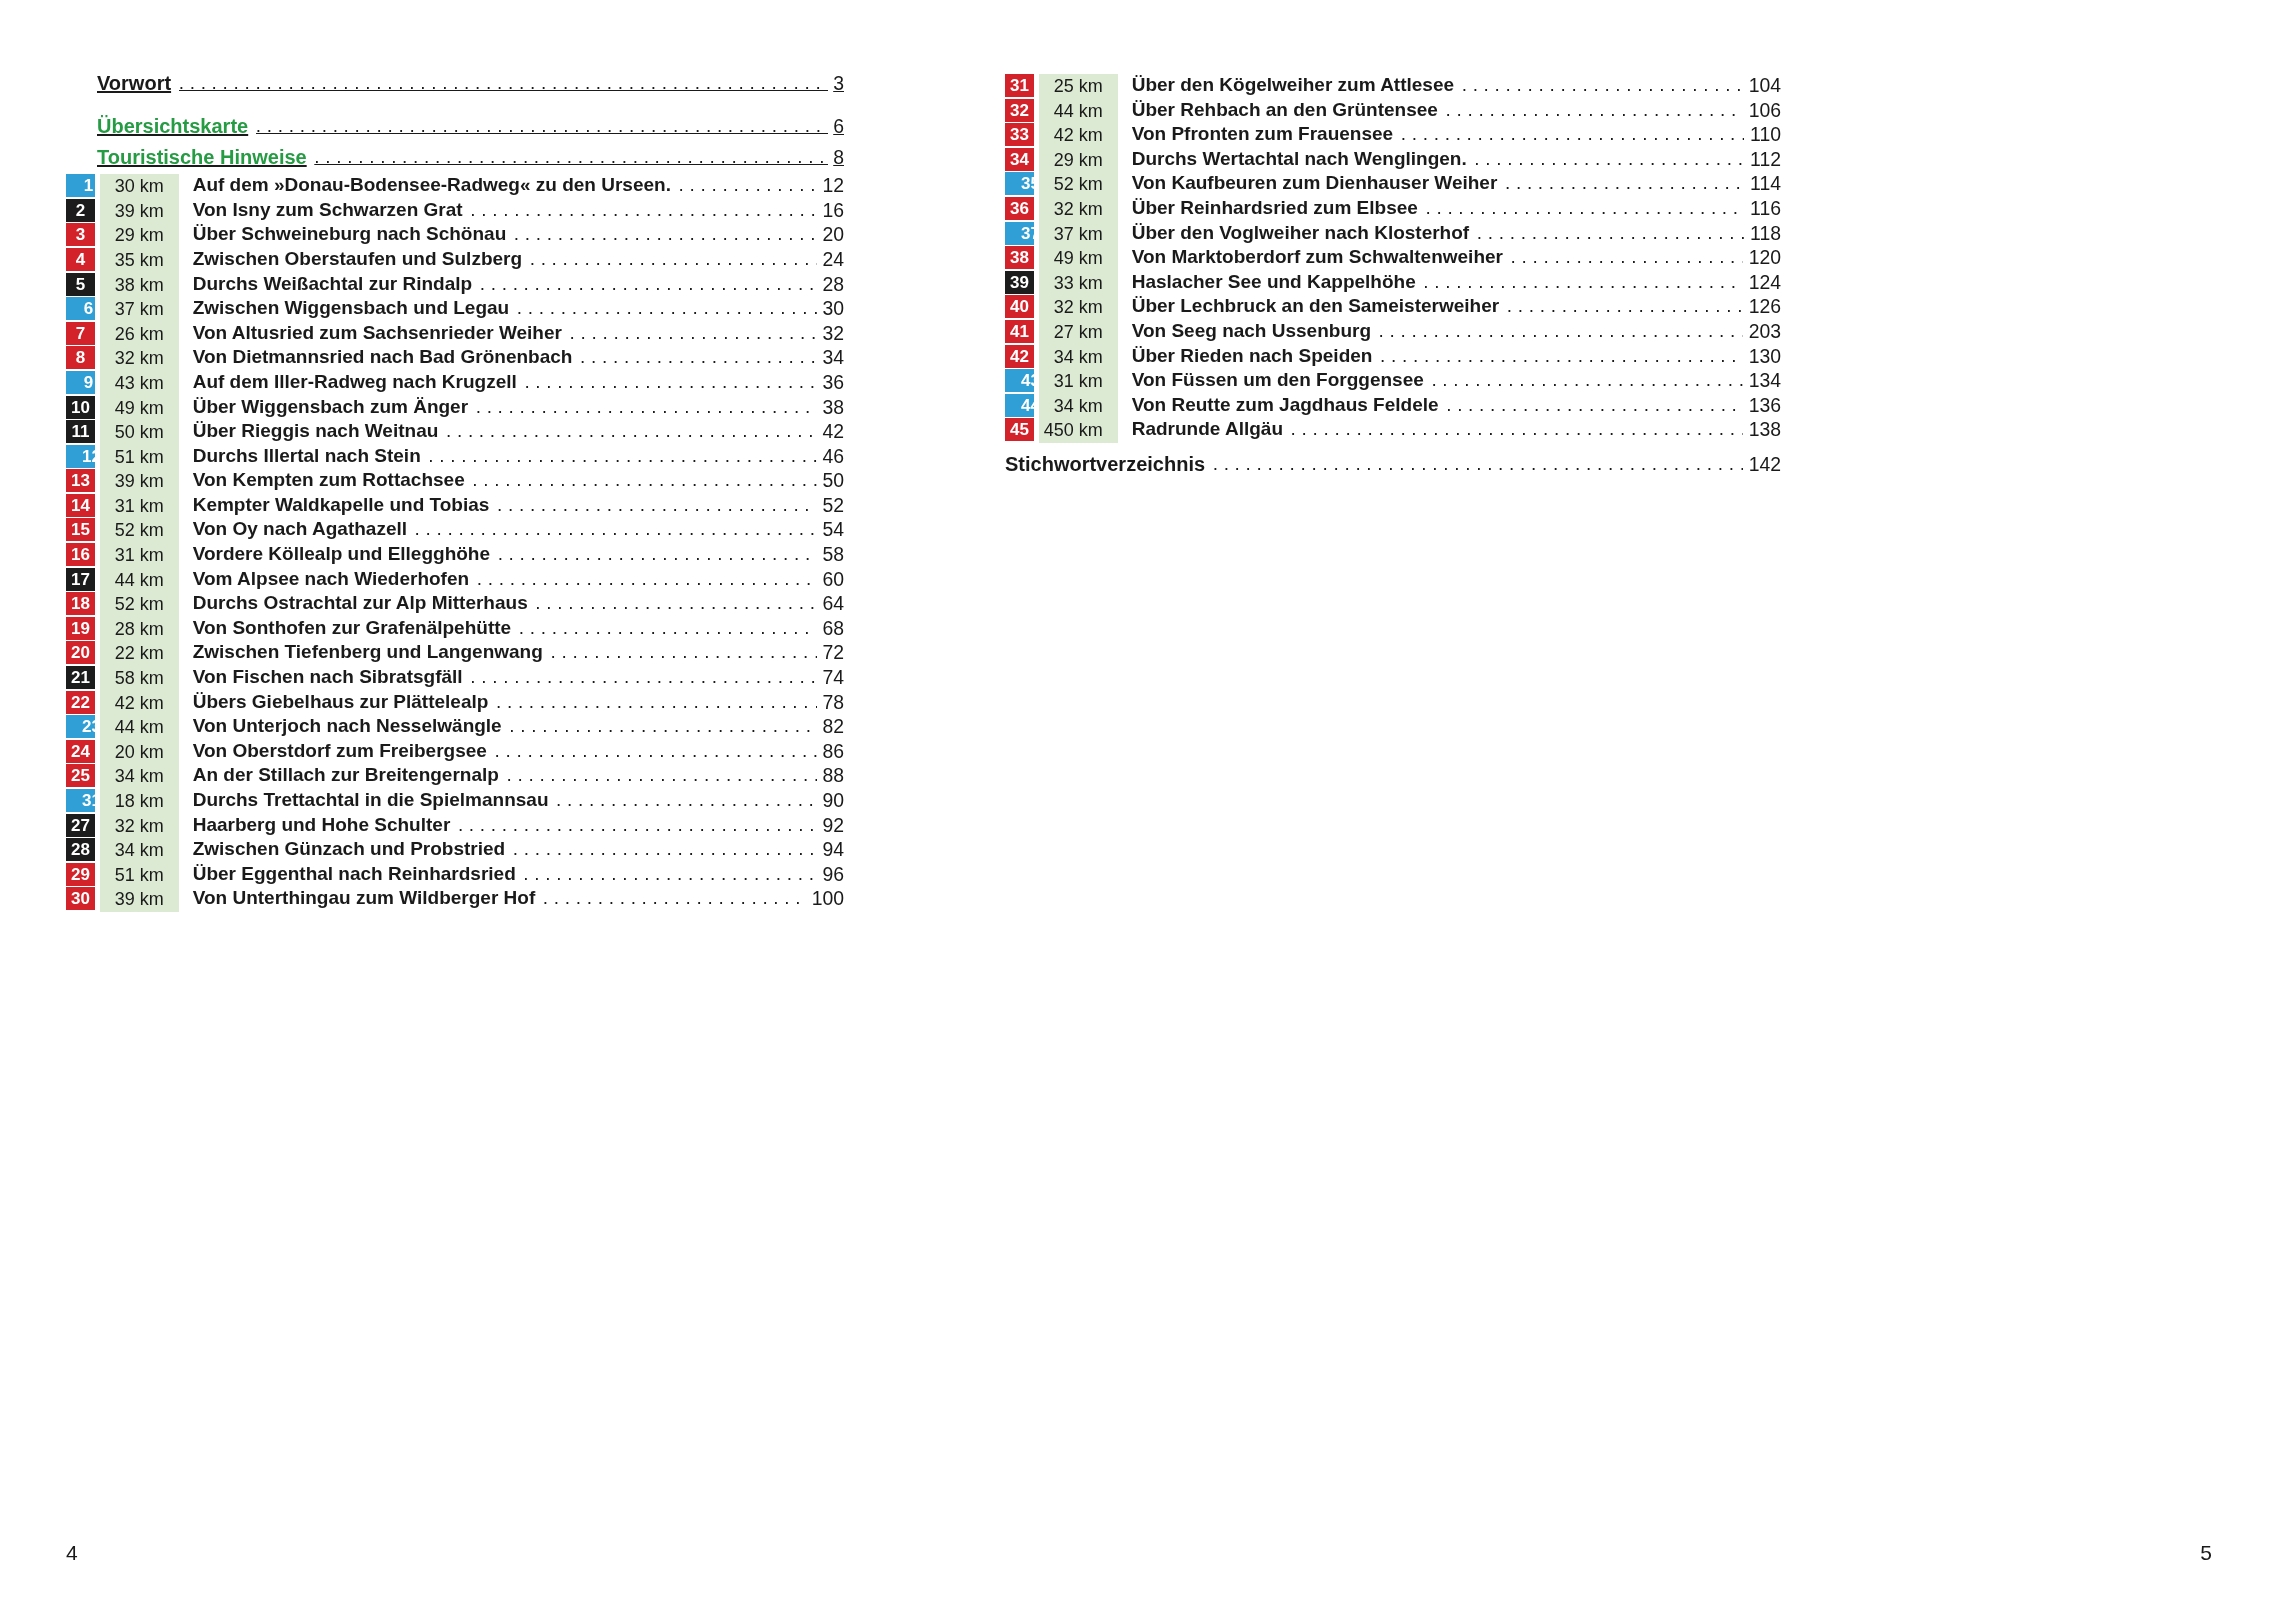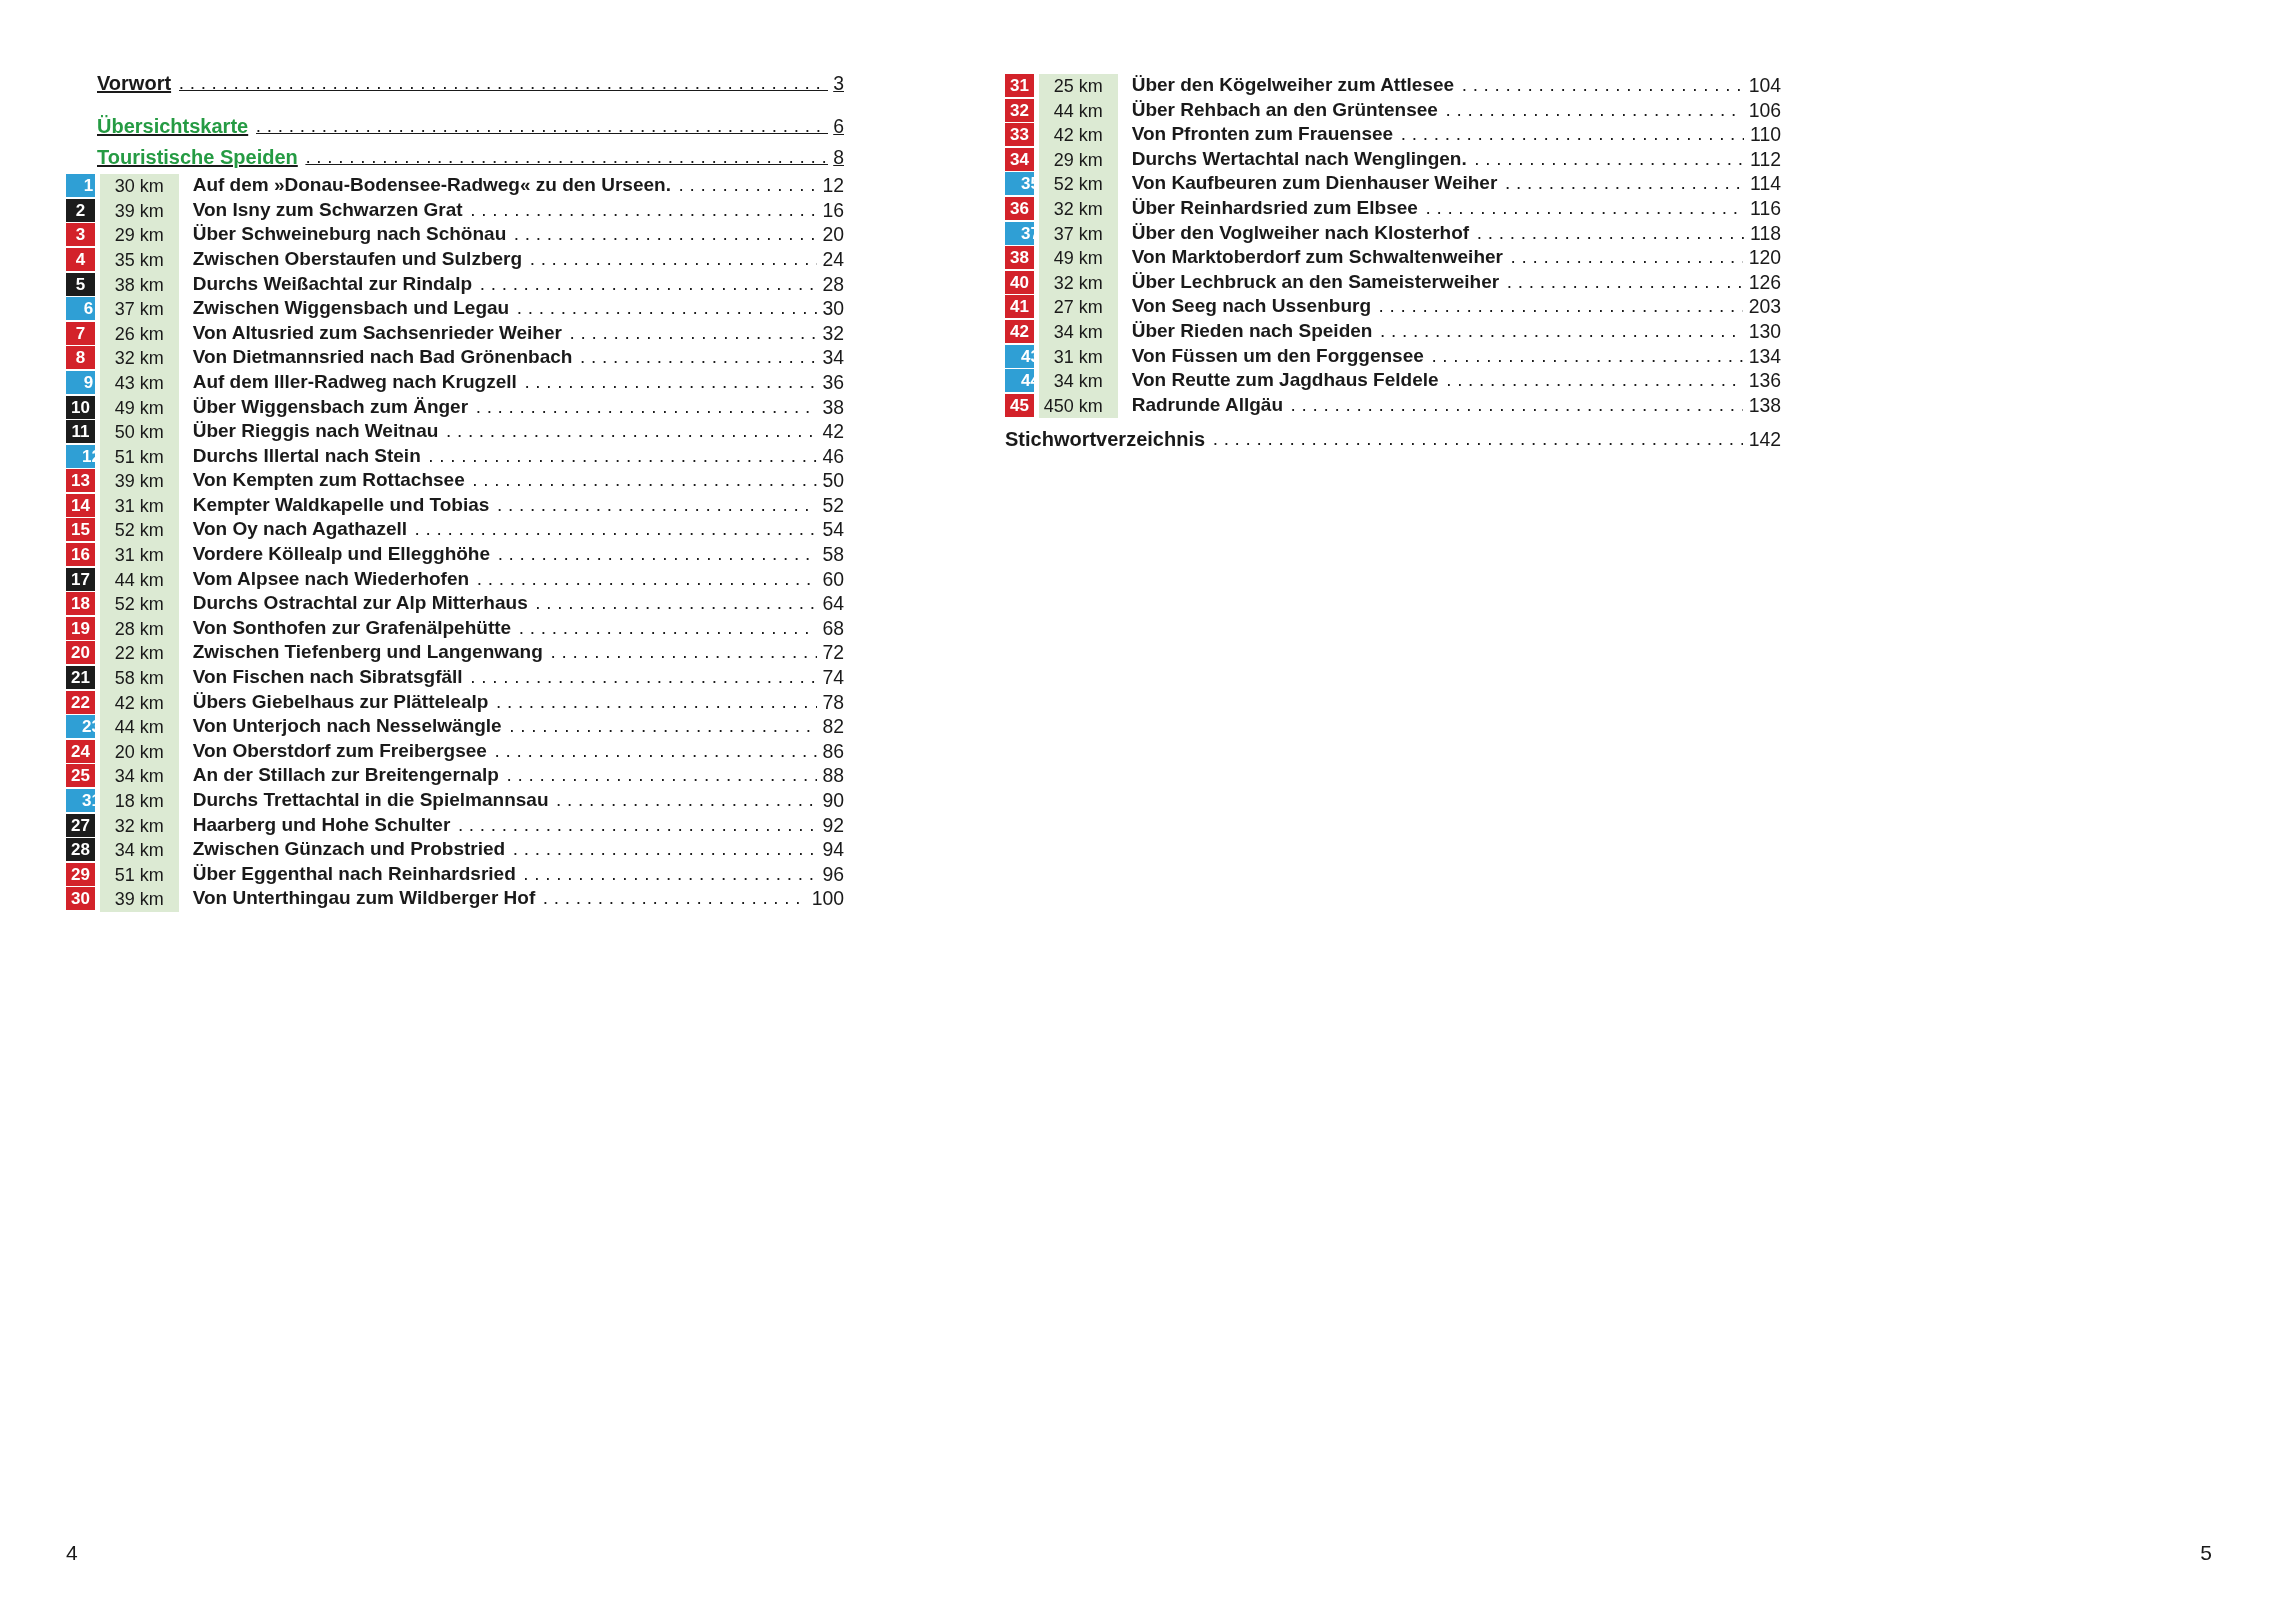--- a/index.html
+++ b/index.html
@@ -132,21 +132,21 @@
     <span class="front-label black">Vorwort</span>
     <span class="dots"></span>
     <span class="pnum">3</span>
   </div>
         <div class="row front">
     <span class="front-label green">Übersichtskarte</span>
     <span class="dots"></span>
     <span class="pnum">6</span>
   </div>
         <div class="row front">
-    <span class="front-label green">Touristische Speiden</span>
+    <span class="front-label green">Touristische Hinweise</span>
     <span class="dots"></span>
     <span class="pnum">8</span>
   </div>
       </div>
     <div id="left-entries">
         <div class="row entry">
     <span class="badge blue">1</span>
     <span class="km">30 km</span>
     <span class="title">Auf dem »Donau-Bodensee-Radweg« zu den Urseen.</span>
     <span class="dots"></span>
@@ -408,20 +408,27 @@
     <span class="title">Über den Voglweiher nach Klosterhof</span>
     <span class="dots"></span>
     <span class="pnum">118</span>
   </div>
         <div class="row entry">
     <span class="badge red">38</span>
     <span class="km">49 km</span>
     <span class="title">Von Marktoberdorf zum Schwaltenweiher</span>
     <span class="dots"></span>
     <span class="pnum">120</span>
+  </div>
+        <div class="row entry">
+    <span class="badge black">39</span>
+    <span class="km">33 km</span>
+    <span class="title">Haslacher See und Kappelhöhe</span>
+    <span class="dots"></span>
+    <span class="pnum">124</span>
   </div>
         <div class="row entry">
     <span class="badge red">40</span>
     <span class="km">32 km</span>
     <span class="title">Über Lechbruck an den Sameisterweiher</span>
     <span class="dots"></span>
     <span class="pnum">126</span>
   </div>
         <div class="row entry">
     <span class="badge red">41</span>

